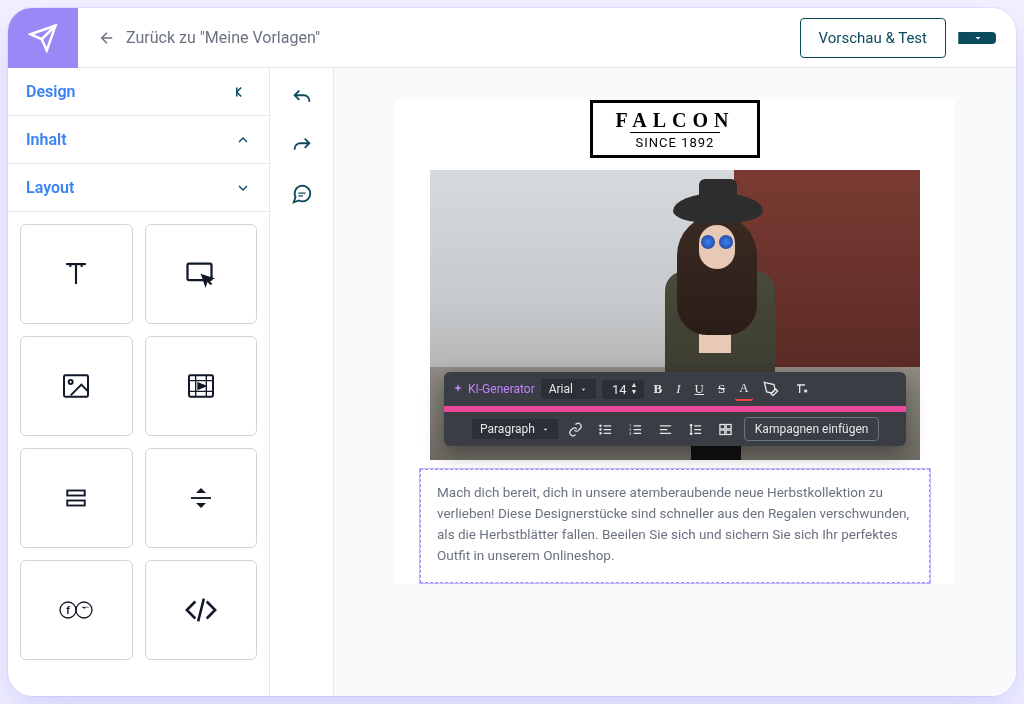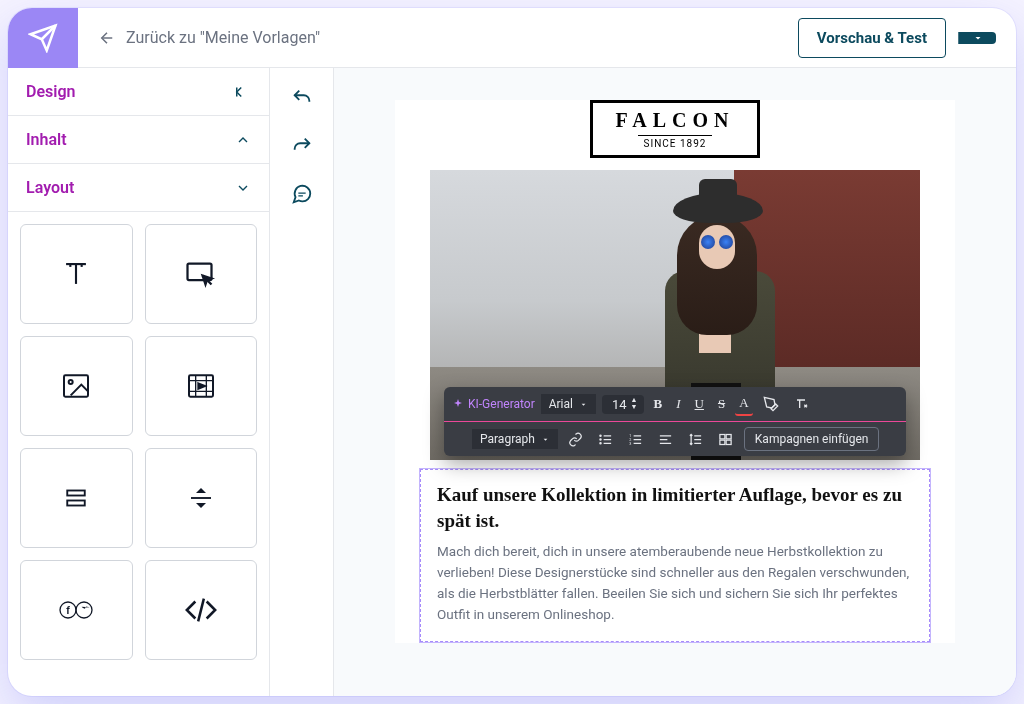--- a/index.html
+++ b/index.html
@@ -45,21 +45,20 @@
   }
   .topbar-spacer { flex: 1; }
   .btn {
     height: 40px;
     padding: 0 18px;
     border-radius: 4px;
     font-size: 15px;
     display: flex; align-items: center;
     cursor: pointer;
     border: 1px solid;
-    font-weight: bold;
   }
   .btn-outline { border-color: #0c4a5e; color: #0c4a5e; background: #fff; margin-right: 12px;}
   .btn-primary { background: #0c4a5e; color: #fff; border-color: #0c4a5e; }
   .btn-split {
     display: flex;
     margin-right: 20px;
   }
   .btn-split .btn-primary:first-child { border-radius: 4px 0 0 4px; }
   .btn-caret {
     width: 38px;
@@ -79,21 +78,21 @@
     display: flex;
     flex-direction: column;
   }
   .side-item {
     display: flex;
     align-items: center;
     justify-content: space-between;
     padding: 14px 18px;
     font-size: 16px;
     font-weight: 600;
-    color: #a21caf;
+    color: #3b82f6;
     border-bottom: 1px solid #e5e7eb;
     cursor: pointer;
   }
   .side-item svg { color: #0c4a5e; }
   .content-grid {
     padding: 12px;
     display: grid;
     grid-template-columns: 1fr 1fr;
     gap: 12px;
     overflow: hidden;
@@ -144,21 +143,21 @@
     padding: 6px 0 4px;
     text-align: center;
   }
   .brand-name {
     font-family: Georgia, serif;
     font-weight: 700;
     letter-spacing: 6px;
     font-size: 20px;
   }
   .brand-since {
-    font-size: 10px;
+    font-size: 13px;
     letter-spacing: 1px;
     border-top: 1px solid #000;
     display: inline-block;
     padding: 2px 6px 0;
   }
   .hero {
     width: 490px;
     height: 290px;
     margin: 0 auto;
     position: relative;
@@ -207,34 +206,34 @@
   .hero .top{
     position:absolute; top:90px; left:34px; width:54px; height:42px; background:#111; border-radius:10px;
   }
   .hero .pants{
     position:absolute; top:190px; left:36px; width:50px; height:80px; background:#111;
   }
   
   .editor-toolbar {
     position: absolute;
     left: 50%; transform: translateX(-50%);
-    bottom: 4px;
+    bottom: 14px;
     width: 462px;
     background: #3a3d44;
     color: #e5e7eb;
     border-radius: 6px;
     font-size: 13px;
     box-shadow: 0 8px 20px rgba(0,0,0,0.35);
   }
   .tb-row {
     display: flex; align-items: center;
     gap: 6px;
     padding: 5px 8px;
   }
-  .tb-row + .tb-row { border-top: 1px solid #ec4899; padding-left: 28px; }
+  .tb-row + .tb-row { border-top: 6px solid #ec4899; padding-left: 28px; }
   .tb-pill {
     background: #2c2f36;
     border-radius: 0;
     padding: 3px 8px;
     display: flex; align-items: center; gap: 6px;
     font-size: 12px;
   }
   .tb-ai { color: #c084fc; display:flex; align-items:center; gap:4px; font-size:12px;}
   .tb-btn {
     width: 24px; height: 24px; display:flex;align-items:center;justify-content:center;
@@ -521,21 +520,20 @@
               </div>
               <div class="tb-varbtn">
                 <span>Kampagnen einfügen</span>
               </div>
             </div>
           </div>
         </div>
 
         <div class="text-wrap" style="margin:8px 24px 0;">
           <div class="text-block" style="margin:0;border:1px dashed #a78bfa;">
-            <h3>Kauf unsere Kollektion in limitierter Auflage, bevor es zu spät ist.</h3>
             <p>Mach dich bereit, dich in unsere atemberaubende neue Herbstkollektion zu verlieben! Diese Designerstücke sind schneller aus den Regalen verschwunden, als die Herbstblätter fallen. Beeilen Sie sich und sichern Sie sich Ihr perfektes Outfit in unserem Onlineshop.</p>
           </div>
         </div>
 
       </div>
     </div>
 
   </div>
 </div>
 

